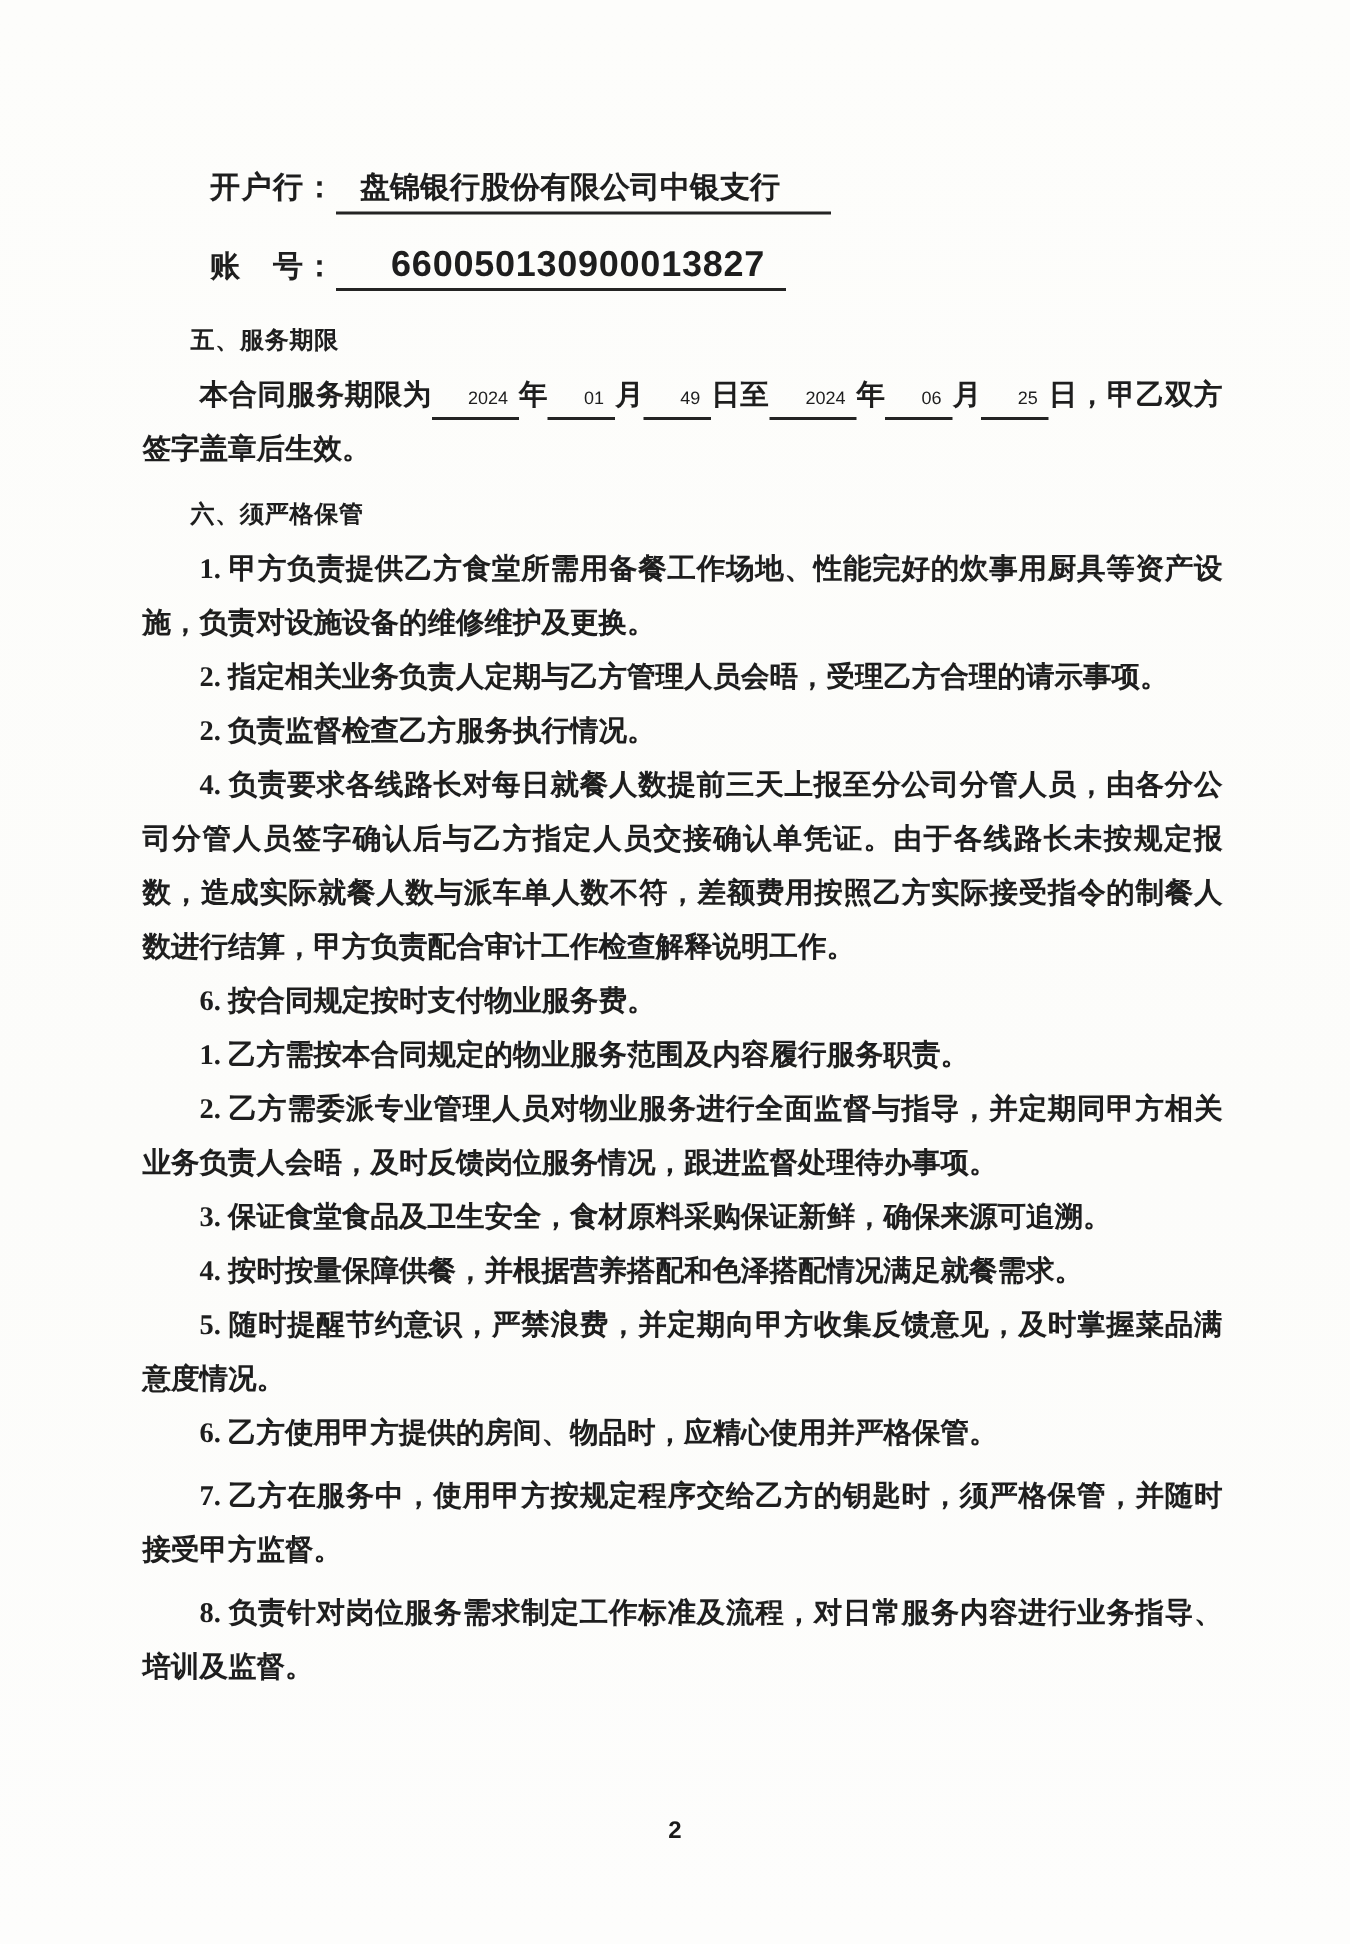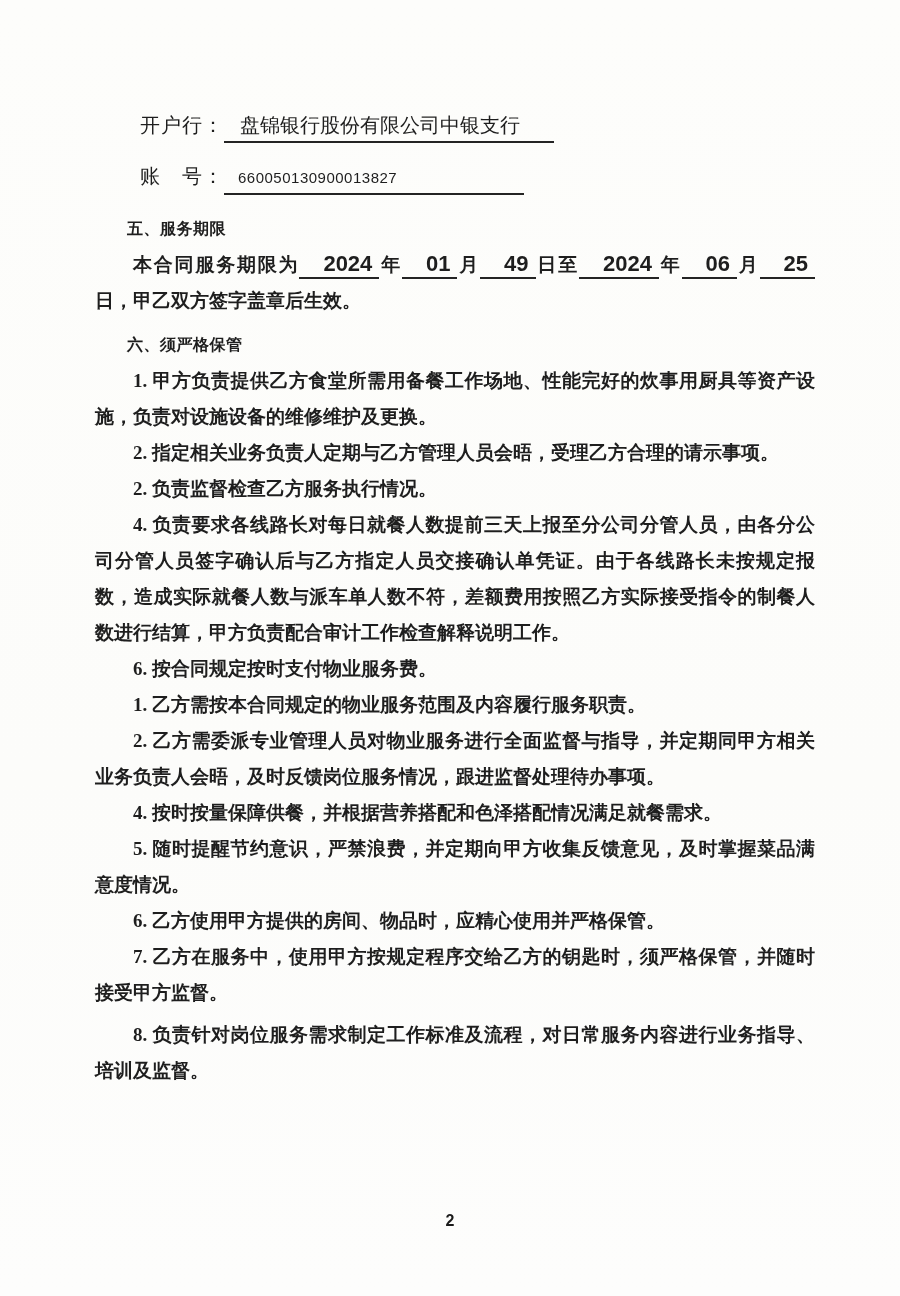--- a/index.html
+++ b/index.html
@@ -17,37 +17,37 @@
   }
 
   .content {
     padding: 112px 85px 0 95px; 
   }
 
   
   .field-line {
     padding-left: 45px;
     font-size: 20px;
-    font-weight: 400;
+    font-weight: 700;
     line-height: 27px;
     margin-bottom: 20px;
     white-space: nowrap;
   }
   .field-line .label { letter-spacing: 1px; }
   .fill {
     display: inline-block;
     border-bottom: 2px solid #242424;
     padding: 0 14px 2px 14px;
     min-width: 300px;
   }
   .fill.bank { text-align: left; padding-left: 16px; padding-right: 34px; }
   .fill.acct {
-    text-align: left;
+    text-align: right;
     font-family: "Liberation Sans", "DejaVu Sans", sans-serif;
-    font-size: 15px;
+    font-size: 24px;
     letter-spacing: 0.5px;
   }
 
   h3 {
     font-size: 16px;
     font-weight: 700;
     line-height: 27px;
     text-indent: 2em;
     margin-top: 12px;
     margin-bottom: 5px;
@@ -66,22 +66,22 @@
   .party-b-items p:nth-child(7),
   .party-b-items p:nth-child(8) { margin-top: 6px; }
 
   
   .u {
     display: inline-block;
     border-bottom: 2px solid #242424;
     padding: 0 7px 1px 24px;
     text-indent: 0;
     font-family: "Liberation Sans", "DejaVu Sans", sans-serif;
-    font-size: 22px;
-    font-weight: 700;
+    font-size: 12px;
+    font-weight: 400;
     line-height: 24px;
   }
 
   .page-number {
     position: absolute;
     top: 1212px;
     left: 0;
     width: 100%;
     text-align: center;
     font-size: 16px;
@@ -112,20 +112,21 @@
       <p class="body">1. 甲方负责提供乙方食堂所需用备餐工作场地、性能完好的炊事用厨具等资产设施，负责对设施设备的维修维护及更换。</p>
       <p class="body">2. 指定相关业务负责人定期与乙方管理人员会晤，受理乙方合理的请示事项。</p>
       <p class="body">2. 负责监督检查乙方服务执行情况。</p>
       <p class="body">4. 负责要求各线路长对每日就餐人数提前三天上报至分公司分管人员，由各分公司分管人员签字确认后与乙方指定人员交接确认单凭证。由于各线路长未按规定报数，造成实际就餐人数与派车单人数不符，差额费用按照乙方实际接受指令的制餐人数进行结算，甲方负责配合审计工作检查解释说明工作。</p>
       <p class="body">6. 按合同规定按时支付物业服务费。</p>
     </div>
 
     <div class="party-b-items">
       <p class="body">1. 乙方需按本合同规定的物业服务范围及内容履行服务职责。</p>
       <p class="body">2. 乙方需委派专业管理人员对物业服务进行全面监督与指导，并定期同甲方相关业务负责人会晤，及时反馈岗位服务情况，跟进监督处理待办事项。</p>
+      <p class="body">3. 保证食堂食品及卫生安全，食材原料采购保证新鲜，确保来源可追溯。</p>
       <p class="body">4. 按时按量保障供餐，并根据营养搭配和色泽搭配情况满足就餐需求。</p>
       <p class="body">5. 随时提醒节约意识，严禁浪费，并定期向甲方收集反馈意见，及时掌握菜品满意度情况。</p>
       <p class="body">6. 乙方使用甲方提供的房间、物品时，应精心使用并严格保管。</p>
       <p class="body">7. 乙方在服务中，使用甲方按规定程序交给乙方的钥匙时，须严格保管，并随时接受甲方监督。</p>
       <p class="body">8. 负责针对岗位服务需求制定工作标准及流程，对日常服务内容进行业务指导、培训及监督。</p>
     </div>
 
   </div>
 
   <div class="page-number">2</div>

